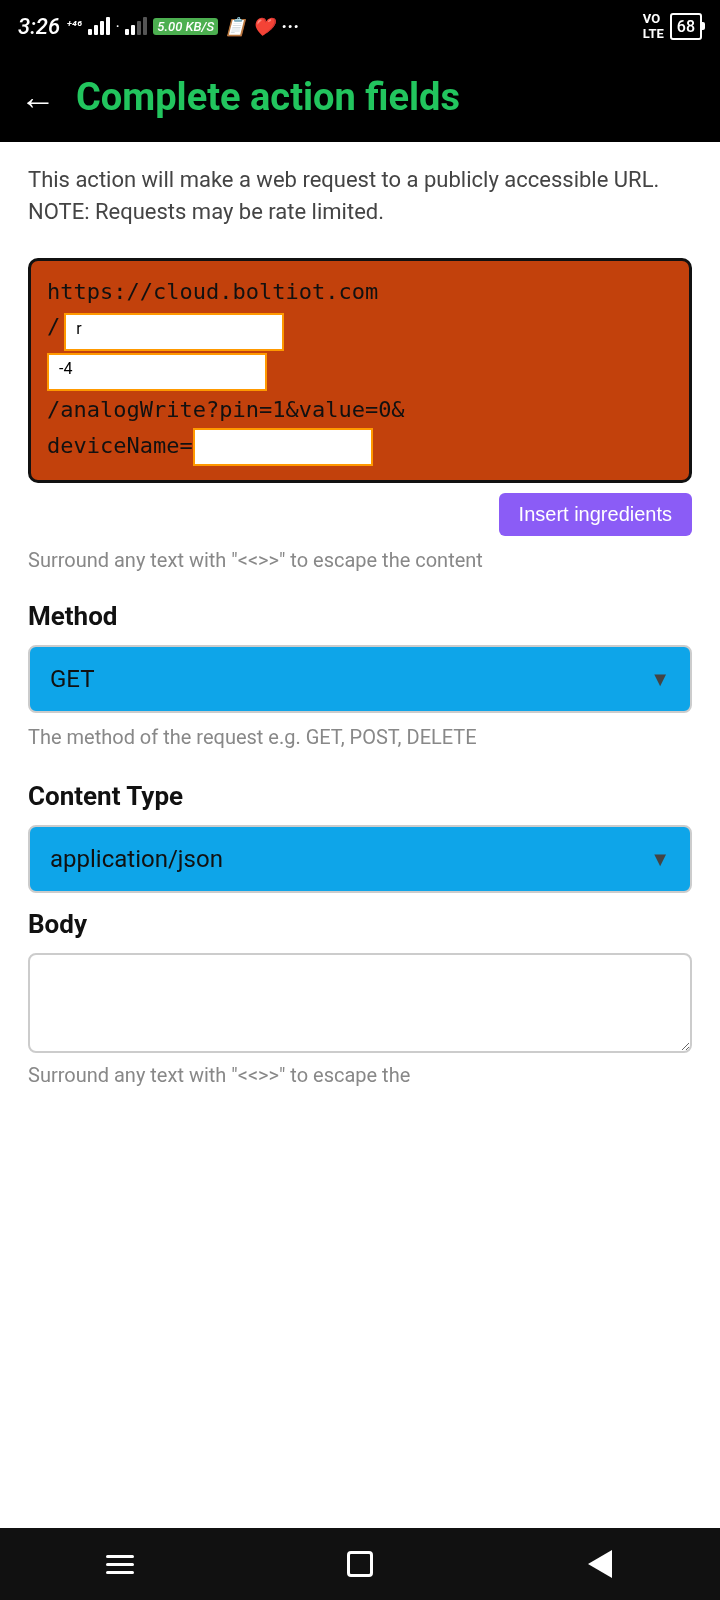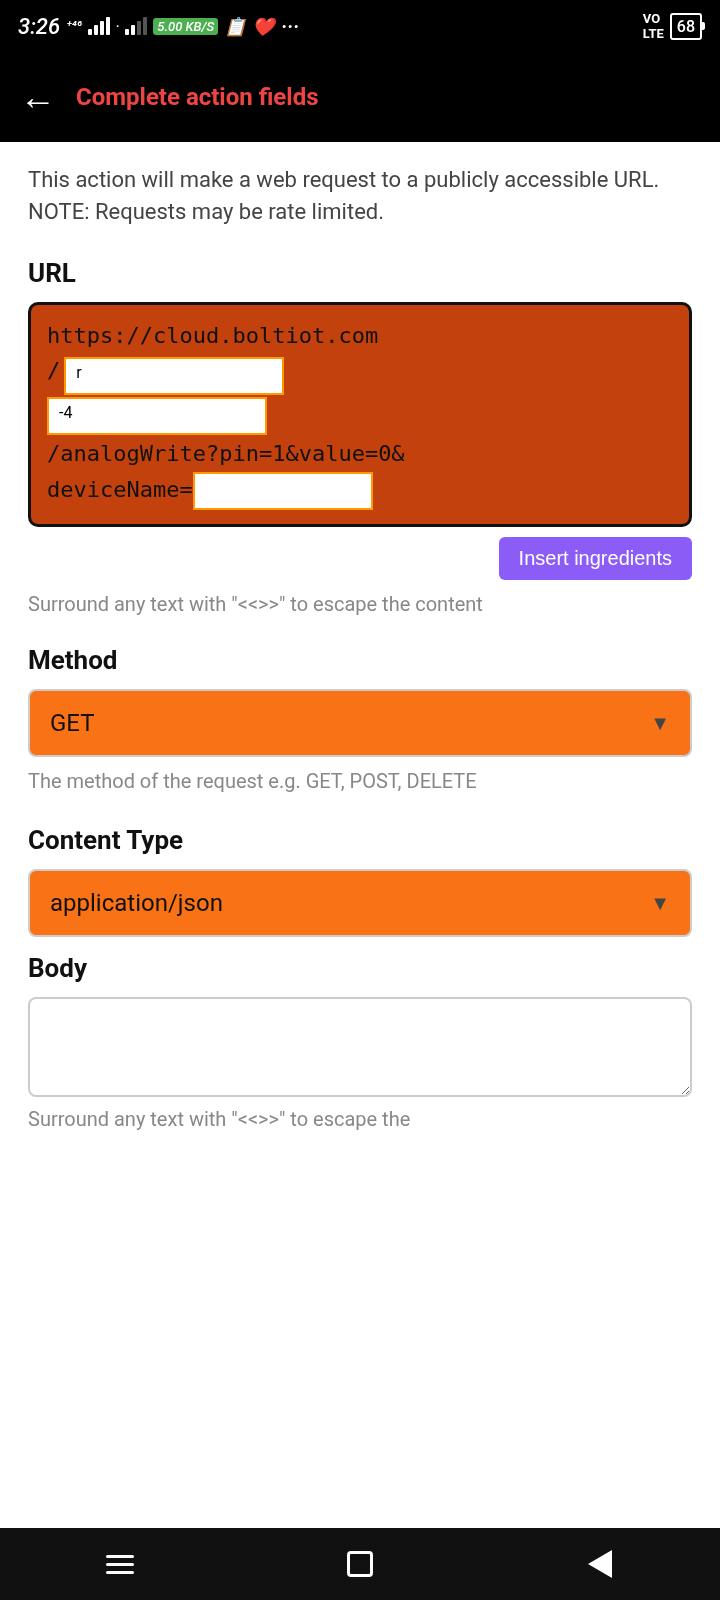--- a/index.html
+++ b/index.html
@@ -92,23 +92,23 @@
       flex-shrink: 0;
     }
     .nav-back-btn {
       font-size: 36px;
       color: #fff;
       cursor: pointer;
       display: flex;
       align-items: center;
     }
     .nav-title {
-      font-size: 24px;
+      font-size: 38px;
       font-weight: bold;
-      color: #ef4444;
+      color: #22c55e;
     }
 
     
     .content {
       flex: 1;
       background: #fff;
       padding: 22px 28px;
       display: flex;
       flex-direction: column;
       gap: 0;
@@ -188,21 +188,21 @@
     .method-section {
       margin-bottom: 4px;
     }
     .dropdown-box {
       border: 2px solid #ccc;
       border-radius: 8px;
       padding: 18px 20px;
       display: flex;
       align-items: center;
       justify-content: space-between;
-      background: #f97316;
+      background: #0ea5e9;
       cursor: pointer;
       margin-bottom: 12px;
     }
     .dropdown-value {
       font-size: 24px;
       color: #111;
     }
     .dropdown-arrow {
       font-size: 20px;
       color: #444;
@@ -330,21 +330,20 @@
     <span>←</span>
   </div>
   <span class="nav-title">Complete action fields</span>
 </div>
 
 <div class="content">
 
   <p class="description-text">This action will make a web request to a publicly accessible URL. NOTE: Requests may be rate limited.</p>
 
   <div>
-    <div class="section-label">URL</div>
 
     <div class="url-box-outer">
       <div class="url-line">
         <span>https://cloud.boltiot.com</span>
       </div>
       <div class="url-segment-block">
         <span class="url-line">/</span>
         <span class="url-highlight-orange">r</span>
       </div>
       <div class="url-segment-block">

